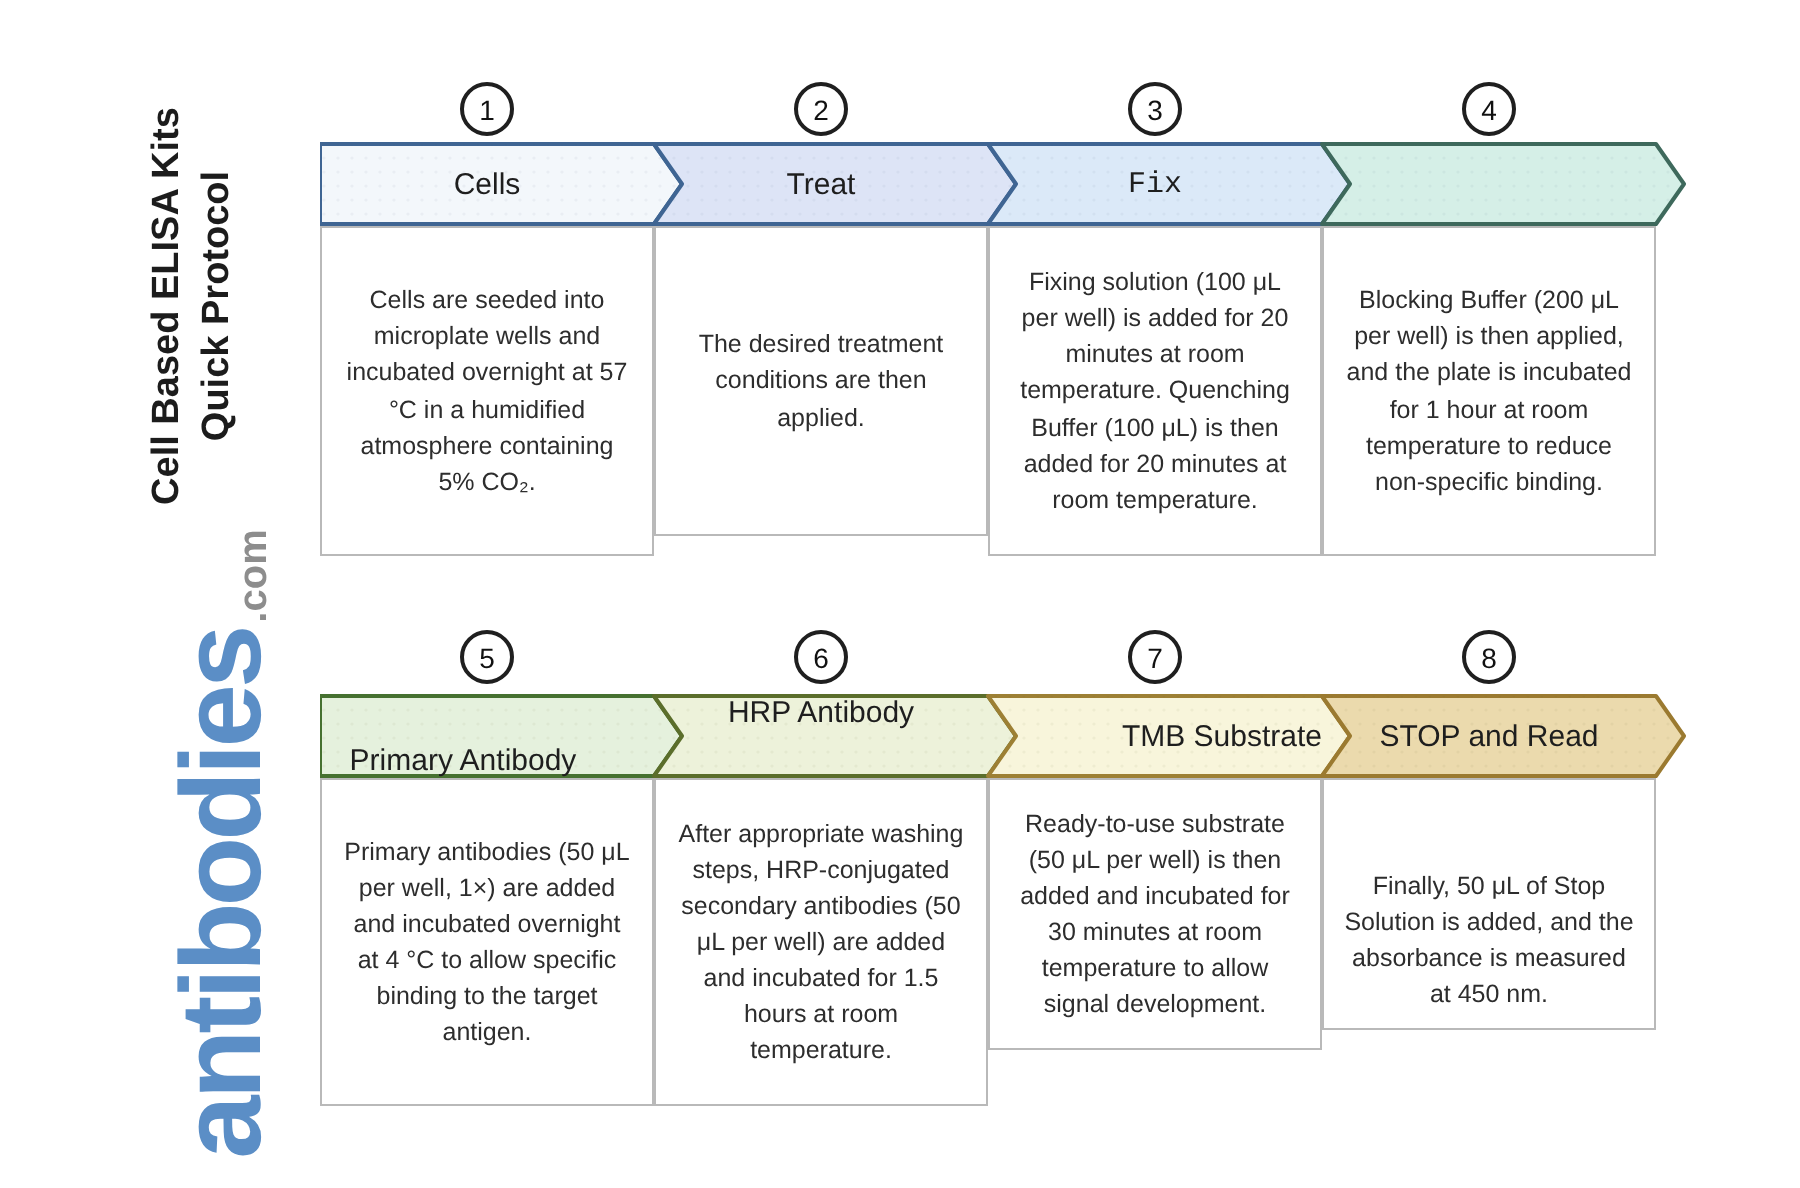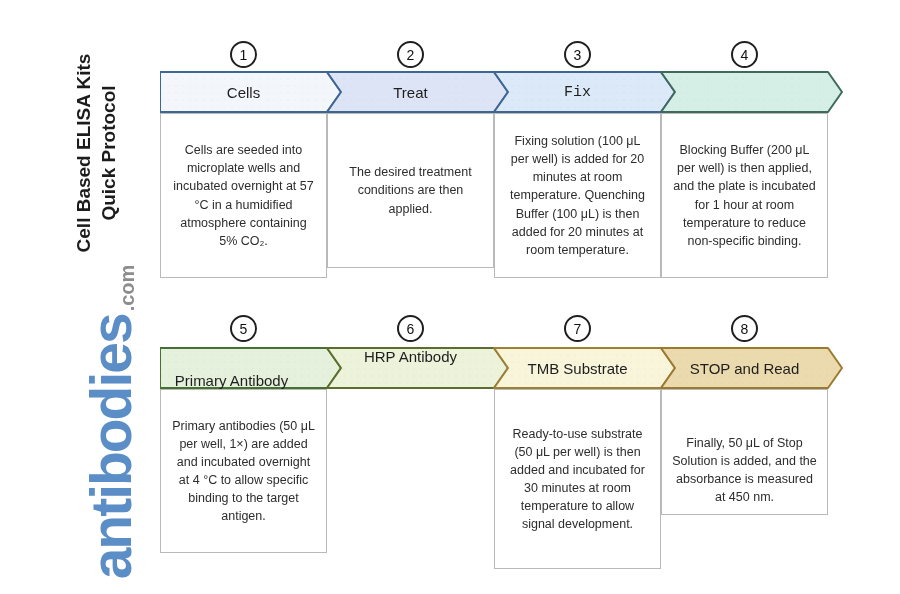--- a/index.html
+++ b/index.html
@@ -178,30 +178,33 @@
       <polygon points="334,2 501,2 515,22 501,42 334,42 348,22" fill="url(#dots2)" stroke="none"></polygon>
       <polygon points="501,2 668,2 682,22 668,42 501,42 515,22" fill="#ebdaad" stroke="#9b7a30" stroke-width="2" stroke-linejoin="round"></polygon>
       <polygon points="501,2 668,2 682,22 668,42 501,42 515,22" fill="url(#dots2)" stroke="none"></polygon>
     </svg>
   <div class="arrow-label" style="left:148px;top:348px;margin-top:12px;">
       <span>Primary Antibody</span>
     </div>
   <div class="arrow-label" style="left:327px;top:336px;">
       <span>HRP Antibody</span>
     </div>
-  <div class="arrow-label" style="left:494px;top:348px;">
+  <div class="arrow-label" style="left:494px;top:348px;justify-content:flex-end;">
       <span>TMB Substrate</span>
     </div>
   <div class="arrow-label" style="left:661px;top:348px;">
       <span>STOP and Read</span>
     </div>
 
   <div class="desc-box" style="left:160px;top:389px;height:164px;">
       <p>Primary antibodies (50 μL per well, 1×) are added and incubated overnight at 4 °C to allow specific binding to the target antigen.</p>
     </div>
-  <div class="desc-box" style="left:494px;top:389px;height:180px;">
+  <div class="desc-box" style="left:327px;top:389px;height:164px;">
+      <p>After appropriate washing steps, HRP-conjugated secondary antibodies (50 μL per well) are added and incubated for 1.5 hours at room temperature.</p>
+    </div>
+  <div class="desc-box" style="left:494px;top:389px;height:136px;">
       <p>Ready-to-use substrate (50 μL per well) is then added and incubated for 30 minutes at room temperature to allow signal development.</p>
     </div>
   <div class="desc-box" style="left:661px;top:389px;height:126px;align-items:flex-end;">
       <p>Finally, 50 μL of Stop Solution is added, and the absorbance is measured at 450 nm.</p>
     </div>
 
 </div>
 
 </body></html>

